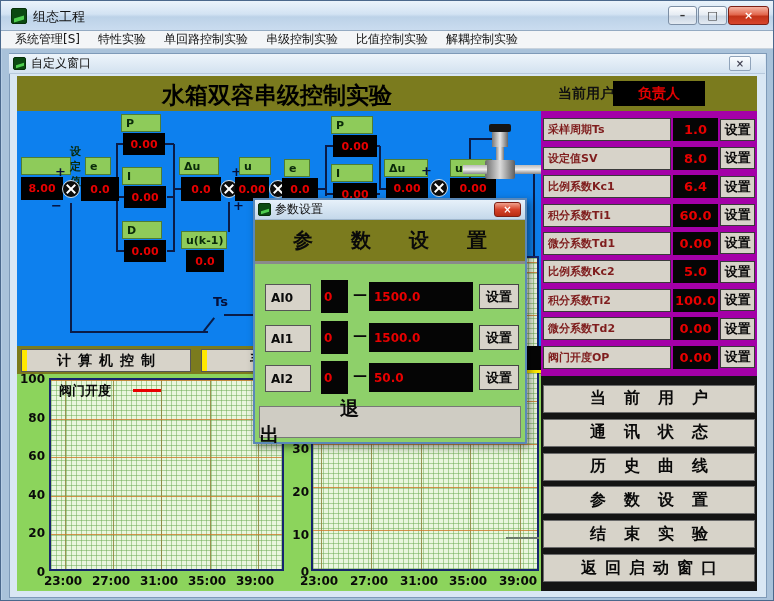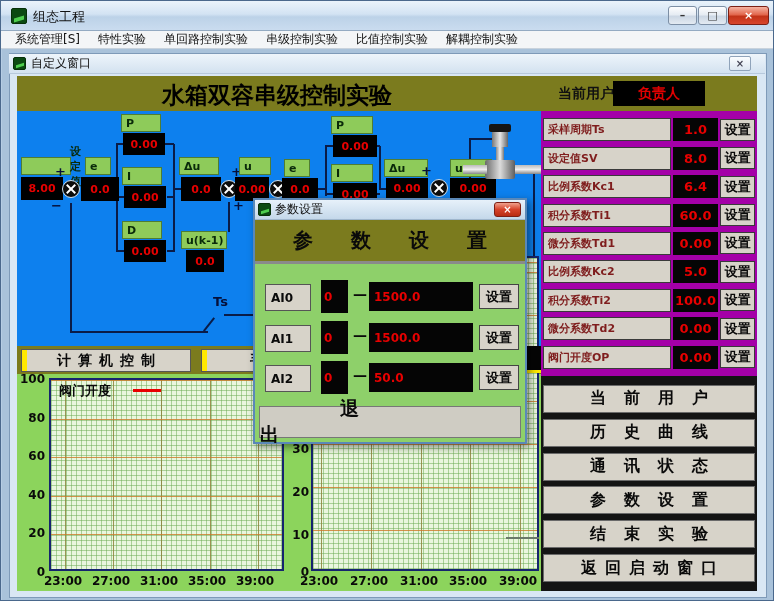--- a/index.html
+++ b/index.html
@@ -279,22 +279,22 @@
         </div>
       <div class="prow">
           <div class="plabel">阀门开度OP</div>
           <div class="pval">0.00</div>
           <div class="pbtn">设置</div>
         </div>
     </div>
 
     <div class="npanel">
       <div class="nbtn">当前用户</div>
+      <div class="nbtn">通讯状态</div>
       <div class="nbtn">历史曲线</div>
-      <div class="nbtn">通讯状态</div>
       <div class="nbtn">参数设置</div>
       <div class="nbtn">结束实验</div>
       <div class="nbtn wide">返回启动窗口</div>
     </div>
 
     <div class="strip">
       <div class="cbtn" style="left:4px;width:170px;letter-spacing:7px;text-indent:7px;">
         <div class="ybar"></div>
         <span>计算机控制</span>
       </div>

